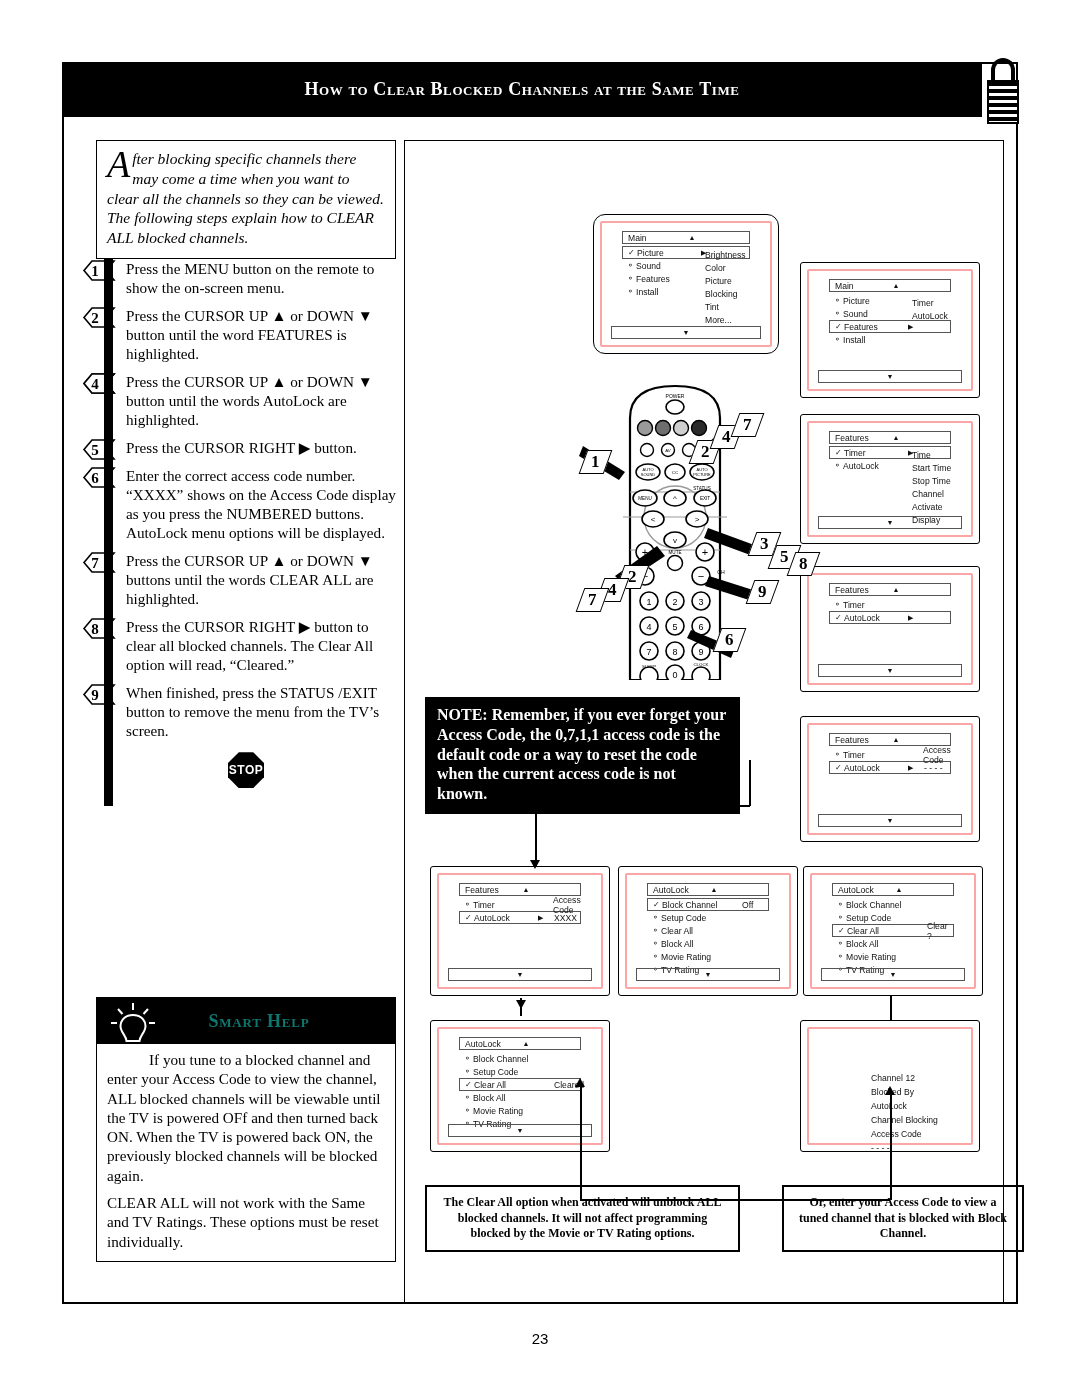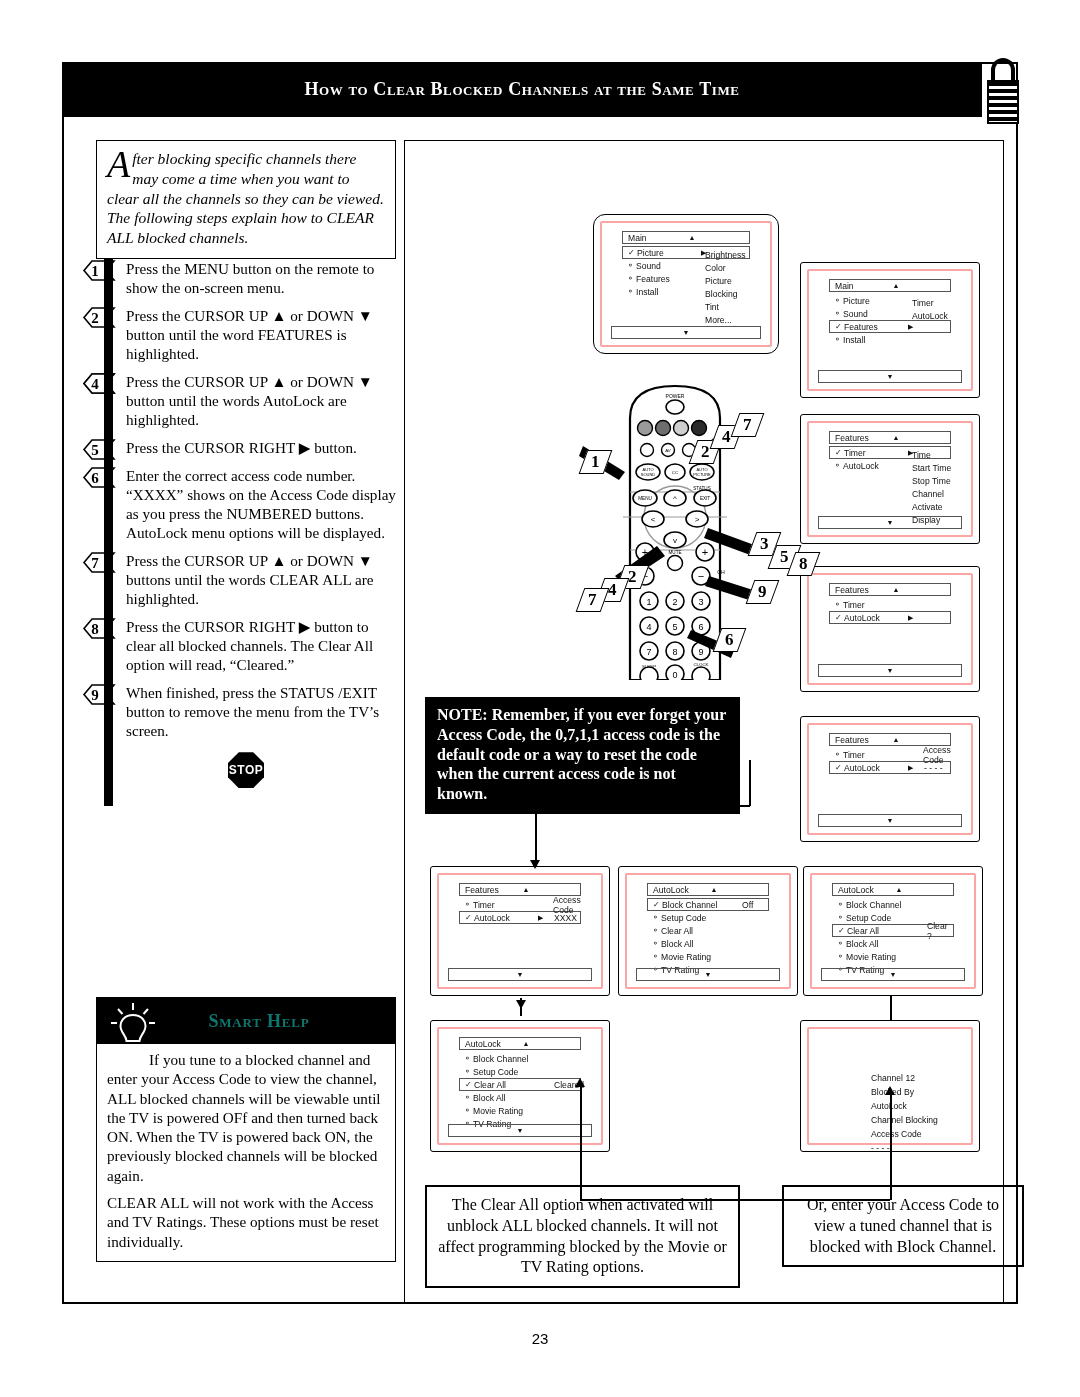--- a/index.html
+++ b/index.html
@@ -255,22 +255,22 @@
     font-weight: bold;
     line-height: 1.24;
   }
 
   
   .caption-box {
     position: absolute;
     border: 2px solid #000;
     padding: 8px 10px;
     text-align: center;
-    font-weight: normal;
-    font-size: 16px;
+    font-weight: bold;
+    font-size: 12px;
     line-height: 1.3;
   }
 
   
   .line { position: absolute; background: #000; }
   .vline { width: 1.6px; }
   .hline { height: 1.6px; }
   .arrow-up, .arrow-down {
     position: absolute; width: 0; height: 0;
   }
@@ -407,21 +407,21 @@
         <line x1="46" y1="22" x2="40" y2="22"></line>
         <line x1="18.5" y1="44" x2="29.5" y2="44"></line>
         <line x1="19" y1="48" x2="29" y2="48"></line>
         <line x1="20" y1="52" x2="28" y2="52"></line>
       </g>
     </svg>
     <div class="sh-title">Smart Help</div>
   </div>
   <div class="sh-body">
     <p class="sh-first-indent">If you tune to a blocked channel and enter your Access Code to view the channel, ALL blocked channels will be viewable until the TV is powered OFf and then turned back ON. When the TV is powered back ON, the previously blocked channels will be blocked again.</p>
-    <p>CLEAR ALL will not work with the Access and TV Ratings. These options must be reset individually.</p>
+    <p>CLEAR ALL will not work with the Same and TV Ratings. These options must be reset individually.</p>
   </div>
 </div>
 
 <div class="right-panel"></div>
 
 <div class="tv rounded" style="left:593px; top:214px; width:186px; height:140px;">
   <div class="tv-inner">
     <div class="menu-title">
       <span class="mt-label">Main</span>
       <span class="mt-arrow">▲</span>

